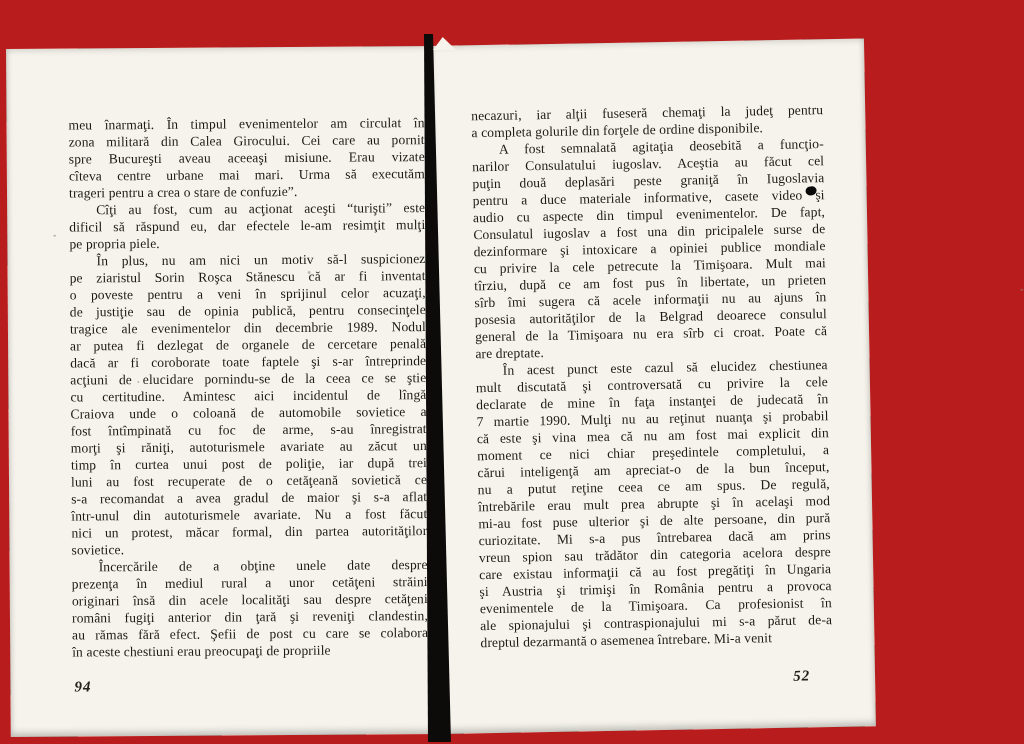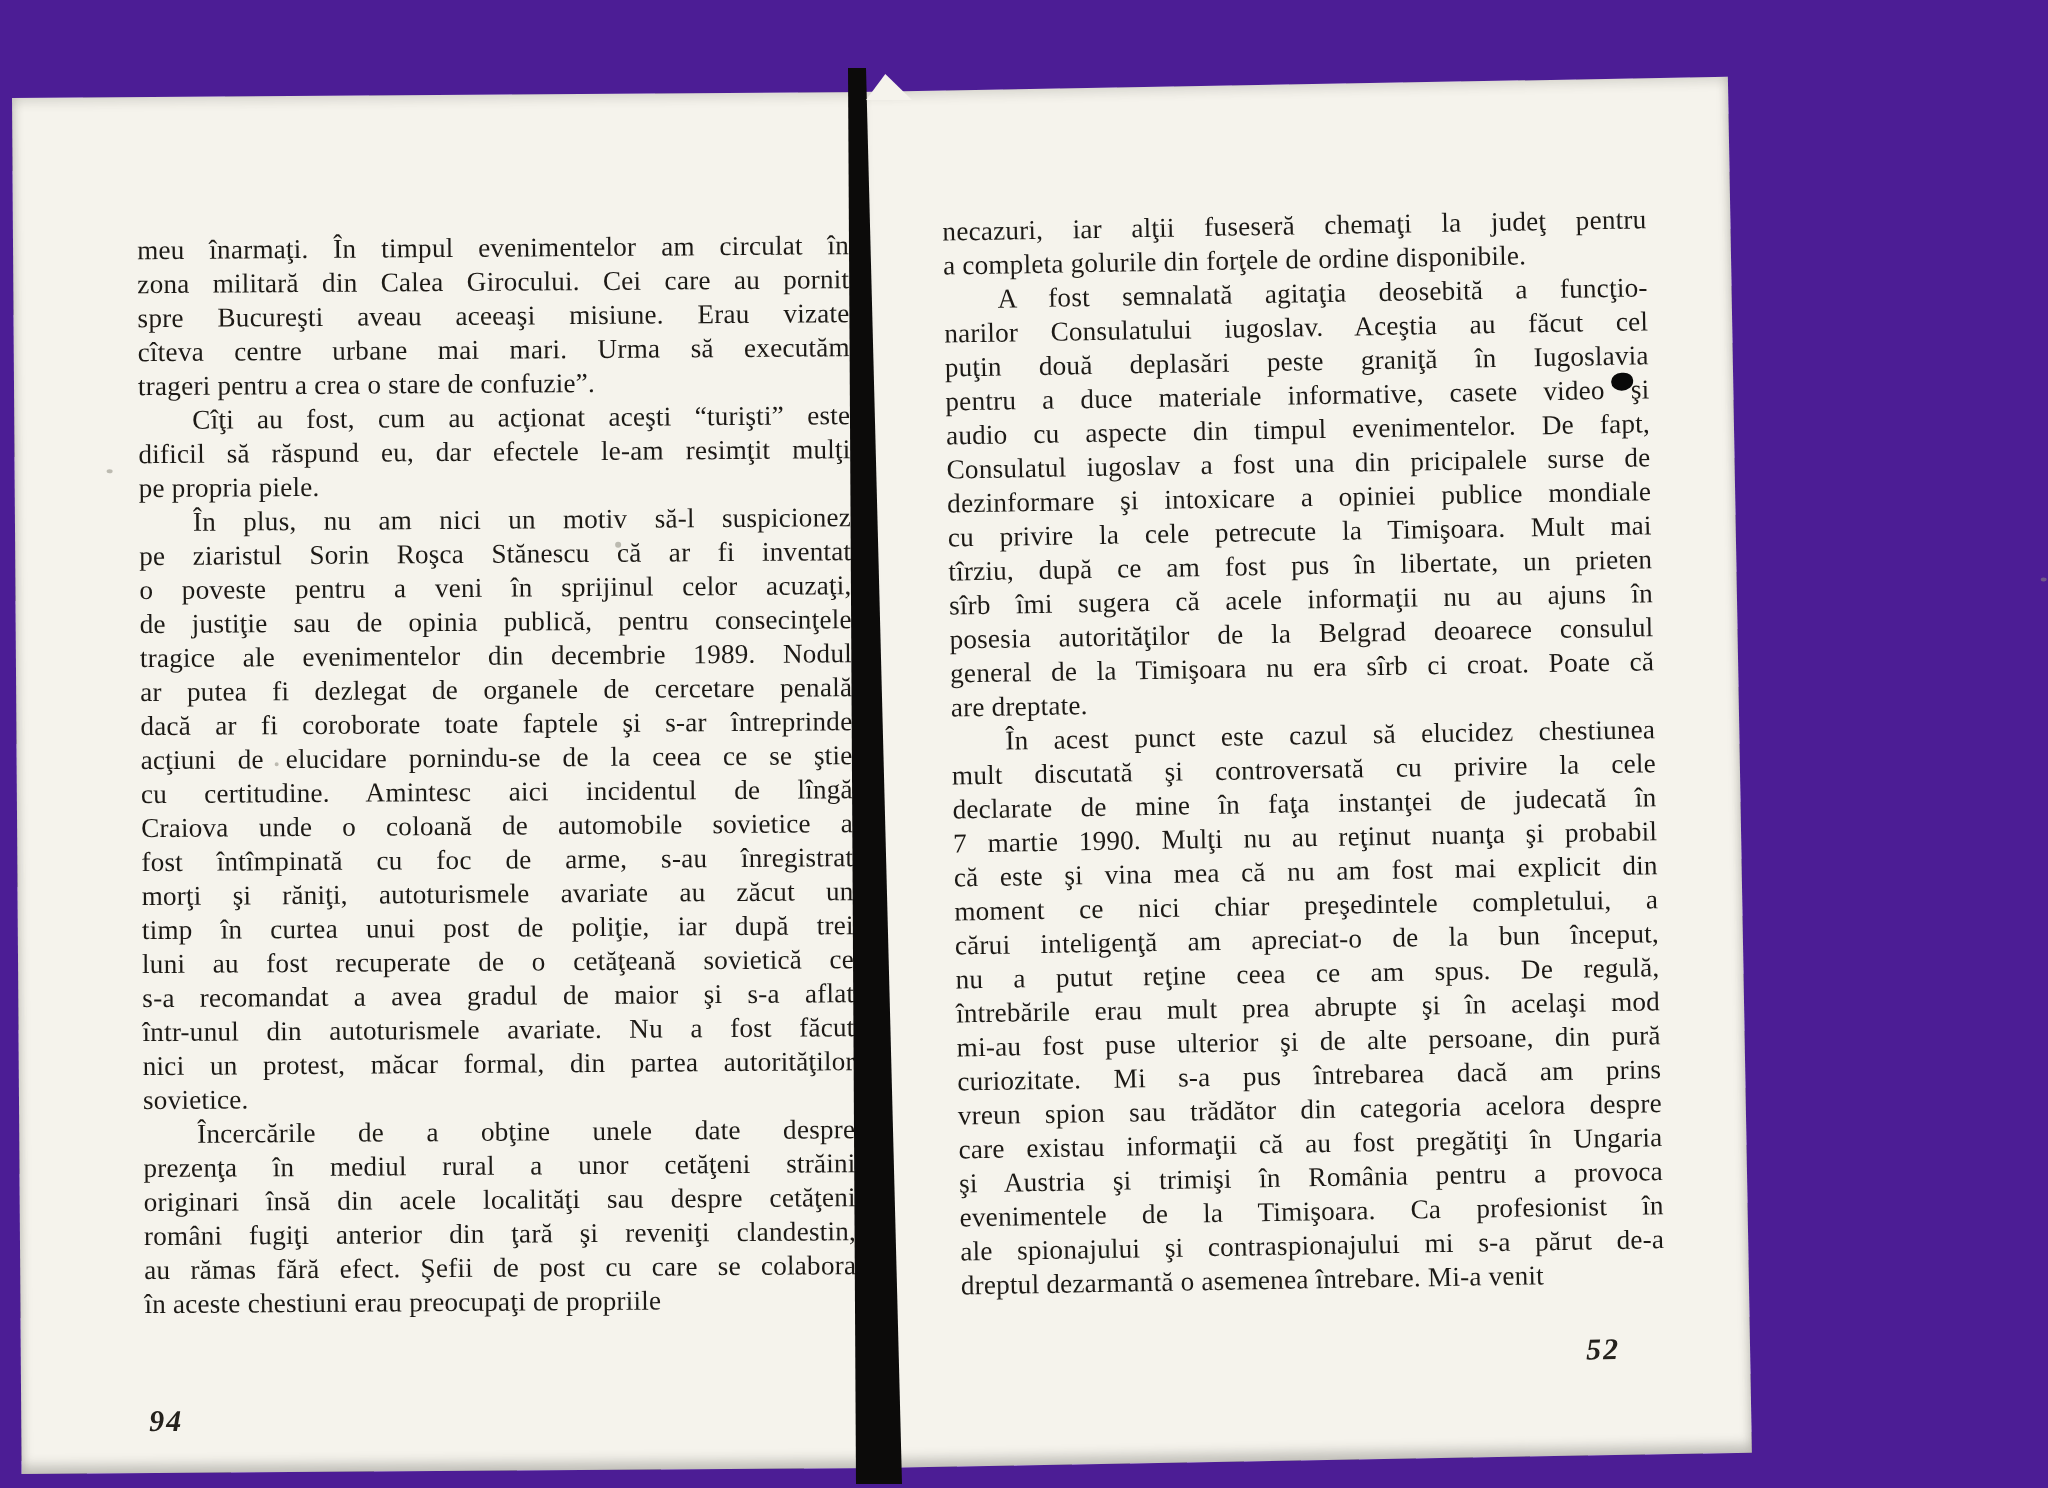--- a/index.html
+++ b/index.html
@@ -1,18 +1,18 @@
 <!DOCTYPE html>
 <html><head>
 <meta charset="utf-8">
 <style>
   * { margin:0; padding:0; box-sizing:border-box; }
   html,body { width:1024px; height:744px; background:#000; overflow:hidden; }
   .stage {
-    position:relative; width:1024px; height:744px; background:#4c1d95;
+    position:relative; width:1024px; height:744px; background:#b91c1c;
     font-family:"Liberation Serif", serif; overflow:hidden;
   }
   .page {
     position:absolute; background:#f5f3ec;
     box-shadow: inset 0 -4px 6px rgba(40,38,34,.25), inset 0 3px 5px rgba(60,58,52,.12);
   }
   .page-left  { left:6px;  top:49px; width:431px; height:688px; transform:rotate(-0.4deg); transform-origin:top left; }
   .page-right { left:430px; top:46px; width:434px; height:688px; transform:rotate(-1.0deg); transform-origin:top left; }
   .text-block { position:absolute; color:#1d1a16; }
   .page-left  .text-block { left:62px; top:68px; width:356px; }
@@ -21,21 +21,21 @@
     font-size:13.6px; line-height:17px; height:17px;
     text-align:justify; text-align-last:justify;
     letter-spacing:.1px; white-space:normal;
   }
   .line.indent { text-indent:27px; }
   .line.pend   { text-align-last:left; }
   .pagenum {
     position:absolute; font-style:italic; font-weight:bold;
     font-size:15px; color:#24211c; letter-spacing:1px;
   }
-  .pagenum-left  { left:64px;  top:655px; }
+  .pagenum-left  { left:64px;  top:630px; }
   .pagenum-right { left:352px; top:628px; }
   .gutter {
     position:absolute; left:412px; top:34px; width:50px; height:708px;
     background:#0c0b0a;
     clip-path:polygon(12px 0%, 21px 0%, 39px 100%, 16px 100%);
   }
   .corner-wedge {
     position:absolute; left:433px; top:37px; width:23px; height:13px;
     background:#f5f3ec; clip-path:polygon(0% 100%, 42% 0%, 100% 100%);
   }

